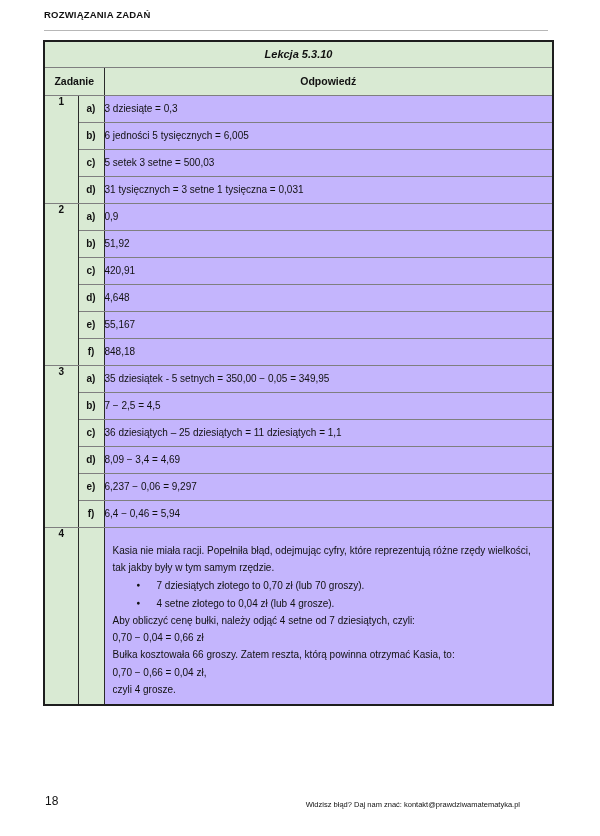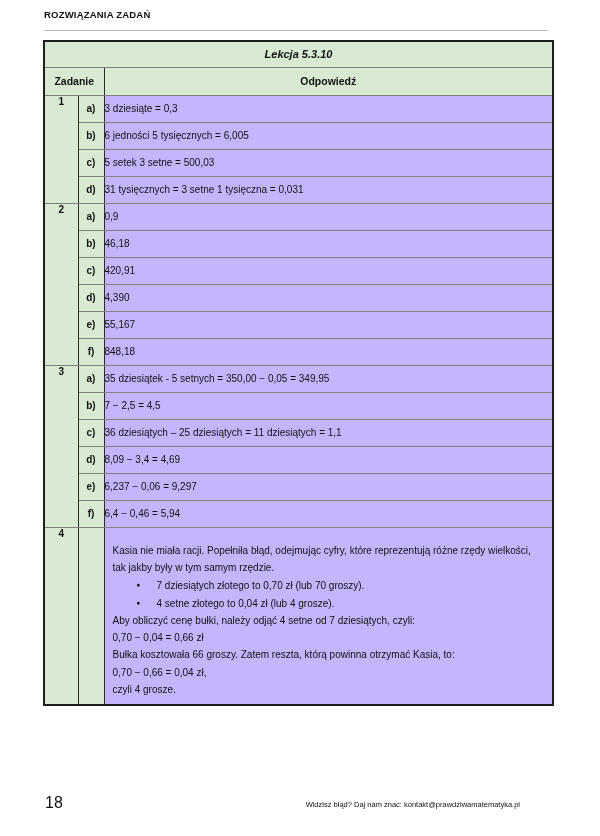--- a/index.html
+++ b/index.html
@@ -75,21 +75,21 @@
     vertical-align:top;
   }
   .line{white-space:normal;}
   .line.bullet{padding-left:24px;}
   .line.bullet .dot{
     display:inline-block;width:20px;
     font-size:6.5px;vertical-align:1.5px;
   }
   .page-num{
     position:absolute;left:45px;top:794px;
-    font-size:16px;
+    font-size:12px;
   }
   .contact{
     position:absolute;right:80px;top:800px;
     font-size:7.5px;
   }
 </style>
 </head>
 <body>
 
 <div class="page">
@@ -131,29 +131,29 @@
           <td class="letter-cell">d)</td>
           <td class="answer-cell">31 tysięcznych = 3 setne 1 tysięczna = 0,031</td>
         </tr>
         <tr>
           <td class="num-cell" rowspan="6">2</td>
           <td class="letter-cell">a)</td>
           <td class="answer-cell">0,9</td>
         </tr>
         <tr>
           <td class="letter-cell">b)</td>
-          <td class="answer-cell">46,18</td>
+          <td class="answer-cell">51,92</td>
         </tr>
         <tr>
           <td class="letter-cell">c)</td>
           <td class="answer-cell">420,91</td>
         </tr>
         <tr>
           <td class="letter-cell">d)</td>
-          <td class="answer-cell">4,390</td>
+          <td class="answer-cell">4,648</td>
         </tr>
         <tr>
           <td class="letter-cell">e)</td>
           <td class="answer-cell">55,167</td>
         </tr>
         <tr>
           <td class="letter-cell">f)</td>
           <td class="answer-cell">848,18</td>
         </tr>
         <tr>

